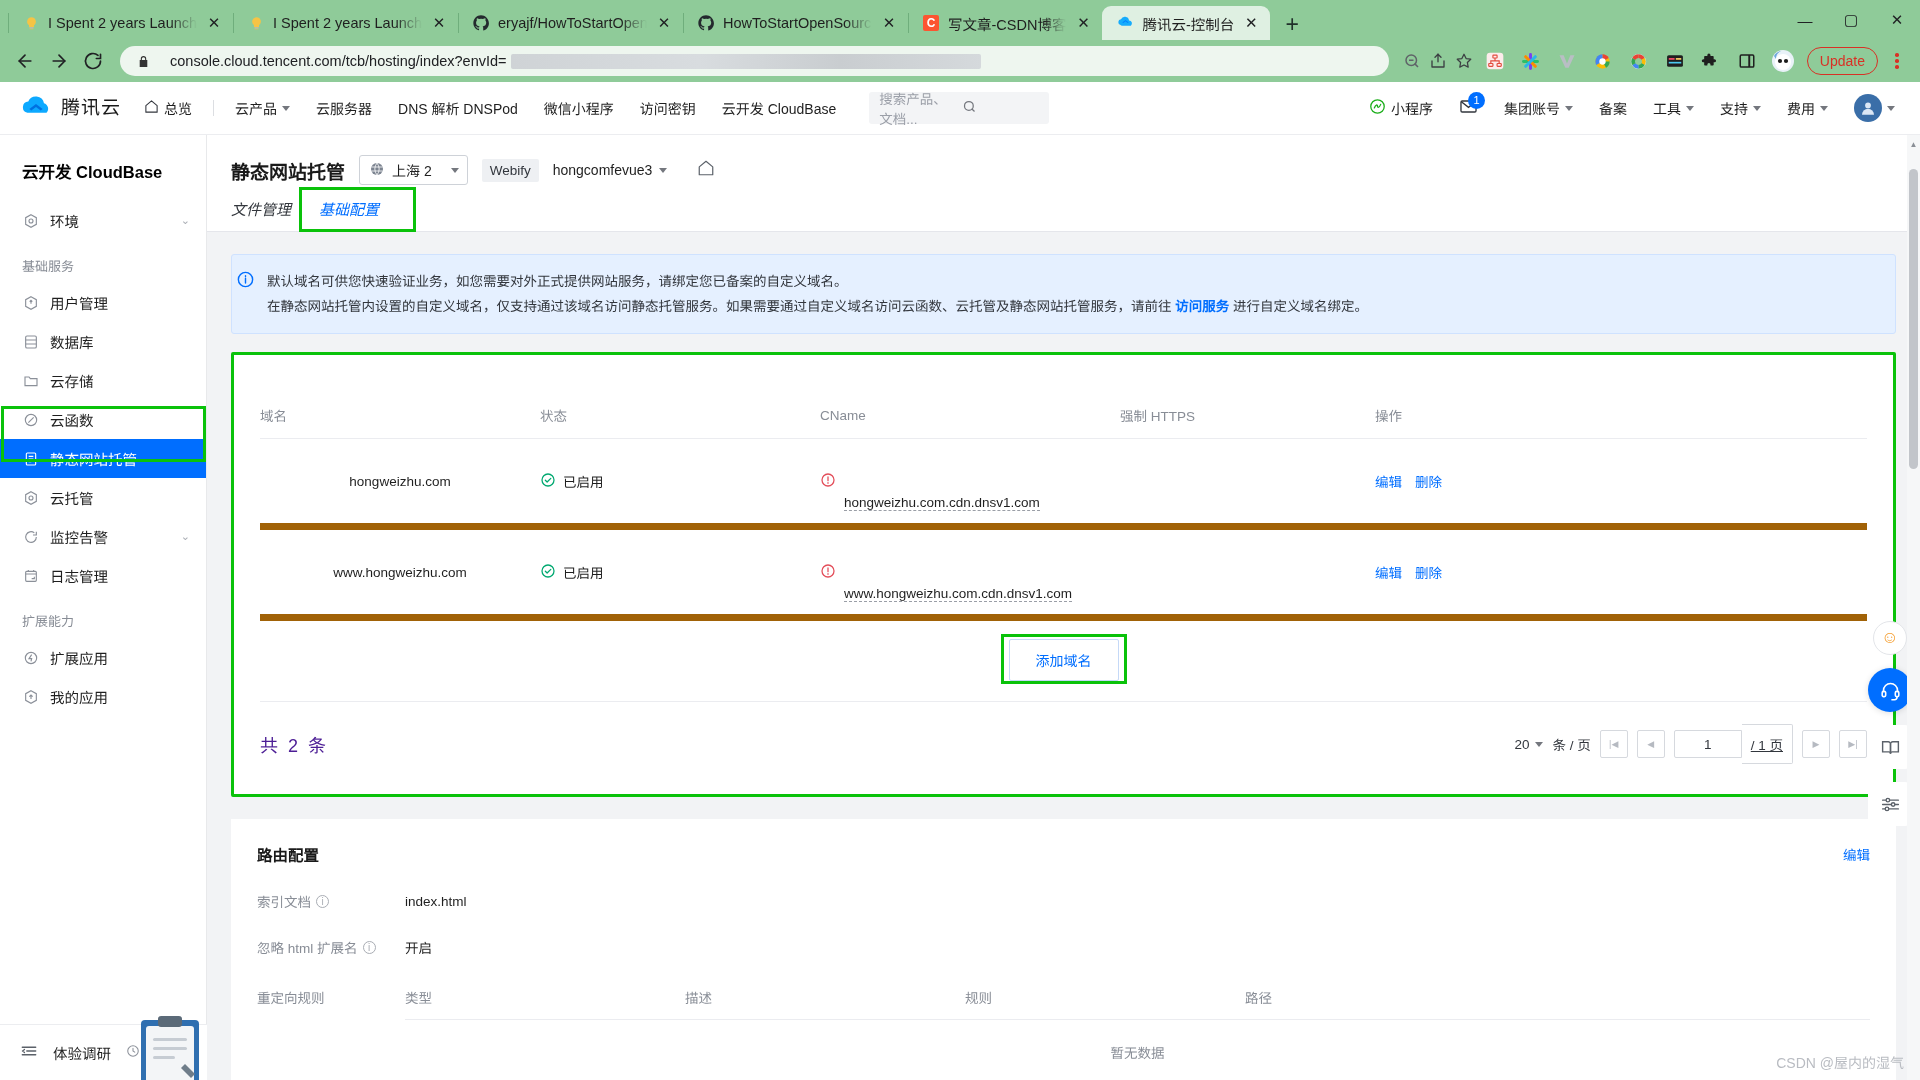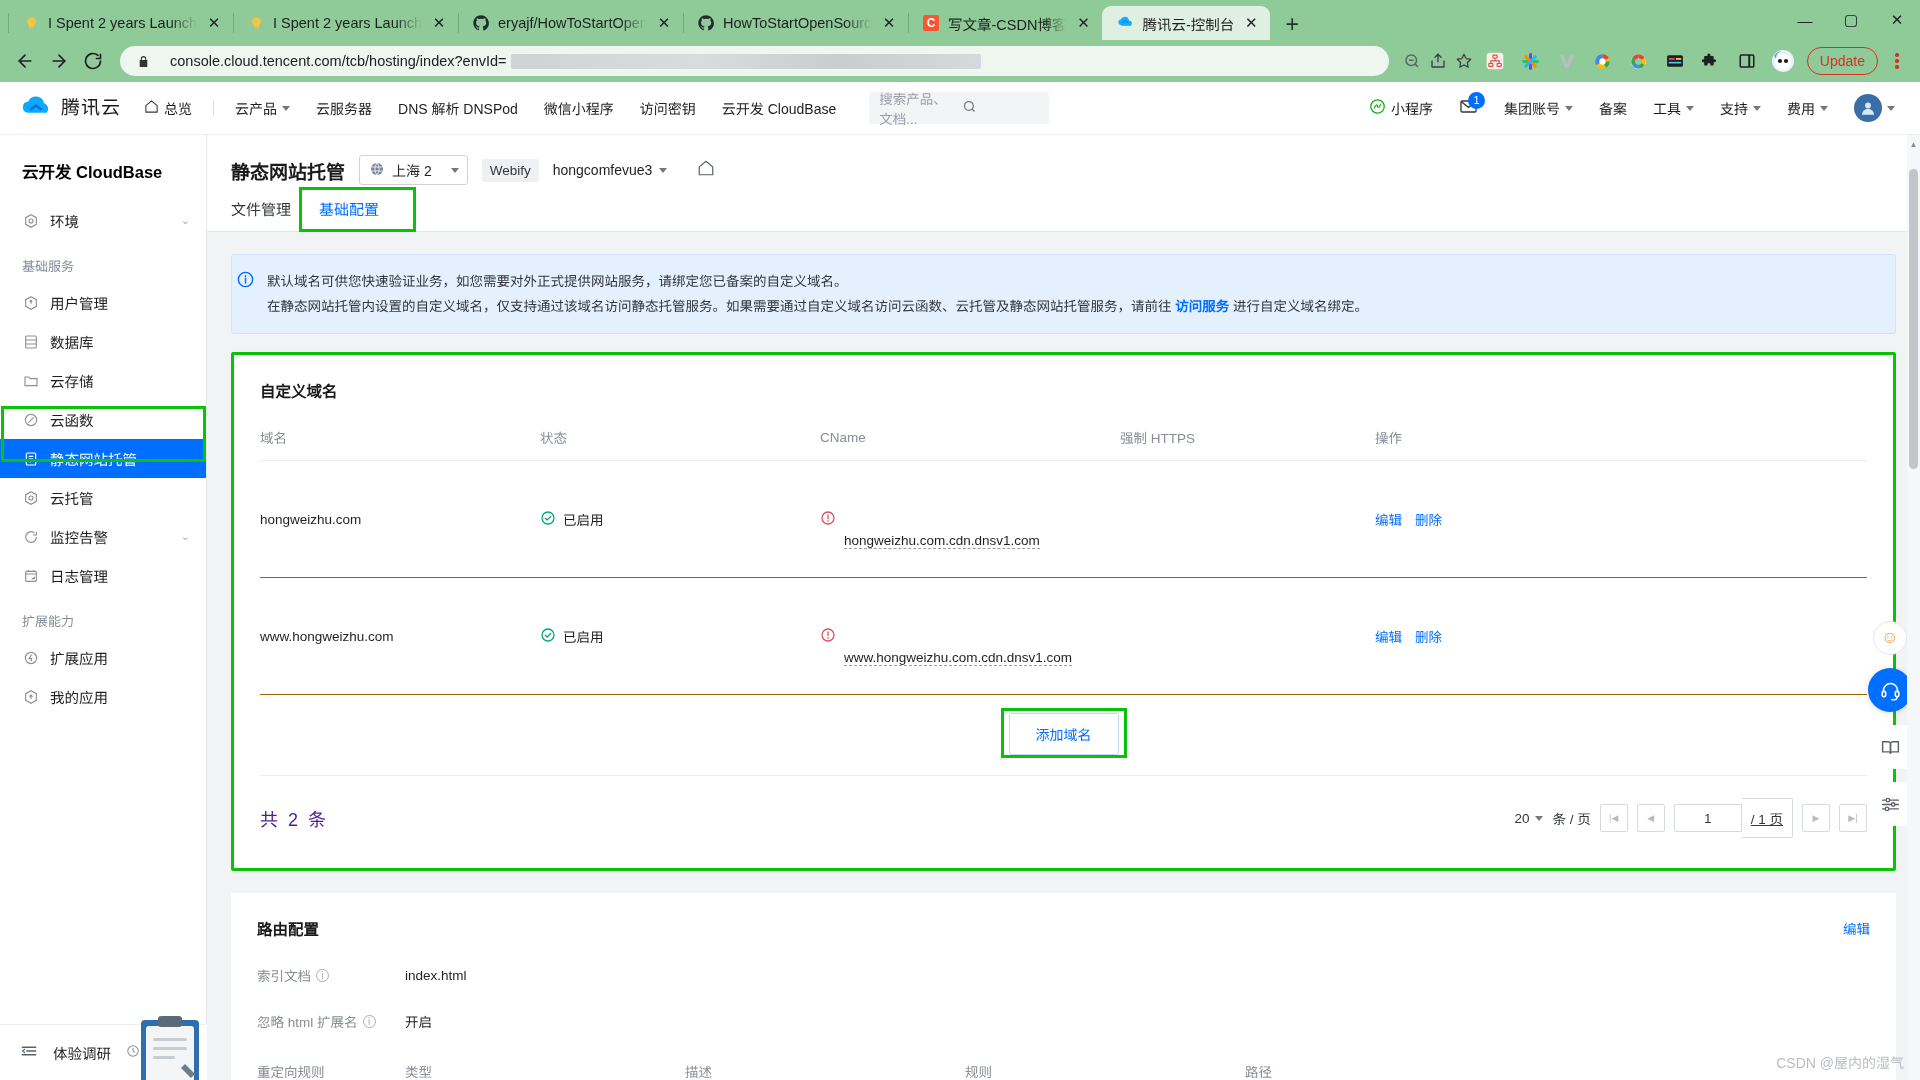--- a/index.html
+++ b/index.html
@@ -103,21 +103,21 @@
   .main { flex: 1; position: relative; overflow: hidden; background: #f2f3f5; }
   .crumb-row { display: flex; align-items: center; gap: 14px; padding: 20px 0 0 24px; background: #fff; }
   .crumb-title { font-size: 19px; font-weight: 700; color: #1a1a1a; }
   .region-sel { height: 30px; border: 1px solid #ced2d8; border-radius: 3px; display: flex;
     align-items: center; gap: 7px; padding: 0 8px 0 9px; font-size: 14px; color: #1f1f1f; background: #fff; }
   .env-chip { background: #eef0f3; font-size: 13.5px; color: #32363d; padding: 4px 8px; border-radius: 2px; }
   .env-name { font-size: 14px; color: #1f1f1f; display: flex; align-items: center; gap: 7px; }
 
   .tabs-row { background: #fff; padding: 0 0 0 24px; display: flex; align-items: flex-end;
     gap: 28px; height: 47px; border-bottom: 1px solid #e5e6eb; position: relative; }
-  .ctab { font-size: 15px; color: #33373d; padding-bottom: 12px; position: relative; }
+  .ctab { font-size: 15px; color: #33373d; padding-bottom: 12px; position: relative; font-style: italic; }
   .ctab.active { color: #006eff; }
   .ctab.active::after { content: ""; position: absolute; left: 0; right: 0; bottom: -1px;
     height: 2px; background: #006eff; }
   .tab-highlight { position: absolute; border: 3px solid #0ac20a; left: 92px; top: 2px;
     width: 117px; height: 45px; pointer-events: none; }
 
   .content { padding: 22px 24px 0 24px; }
 
   .notice { background: #e5f0ff; border: 1px solid #cfe2ff; border-radius: 3px;
     padding: 14px 18px 14px 4px; display: flex; gap: 12px; }
@@ -126,22 +126,22 @@
   .notice a { color: #006eff; text-decoration: none; font-weight: bold; }
 
   .card { background: #fff; border-radius: 2px; margin-top: 18px; position: relative; }
   .card-hl { border: 3px solid #0ac20a; }
   .card-pad { padding: 24px 26px 0 26px; }
   .card-title { font-size: 15.5px; font-weight: 700; color: #1a1a1a; }
 
   table.dom-table { width: 100%; border-collapse: collapse; margin-top: 26px; }
   table.dom-table th { text-align: left; font-size: 13.5px; color: #888d96; font-weight: 400;
     padding: 0 0 13px 0; border-bottom: 1px solid #ebecf0; }
-  table.dom-table td { font-size: 13.5px; color: #1f1f1f; padding: 28px 0;
-    border-bottom: 1px solid #a16207; vertical-align: middle; }
+  table.dom-table td { font-size: 13.5px; color: #1f1f1f; padding: 12px 0;
+    border-bottom: 7px solid #a16207; vertical-align: middle; text-align: center; }
   .col-domain { width: 280px; } .col-status { width: 280px; }
   .col-cname { width: 300px; } .col-https { width: 255px; }
   .st-cell { display: flex; align-items: center; gap: 7px; }
   .cname-cell { display: flex; align-items: center; gap: 8px; }
   .cname-link { color: #1f1f1f; text-decoration: none; border-bottom: 1px dashed #9a9ea6; margin-top: 44px; }
   .switch { width: 42px; height: 22px; border-radius: 11px; background: #006eff; position: relative; }
   .switch::after { content: ""; position: absolute; right: 2px; top: 2px; width: 18px; height: 18px;
     border-radius: 50%; background: #fff; }
   .op-links { display: flex; gap: 13px; }
   .op-links a { color: #006eff; font-size: 13.5px; text-decoration: none; }
@@ -682,21 +682,20 @@
             </svg>
         </span>
         <div>
           <p>默认域名可供您快速验证业务，如您需要对外正式提供网站服务，请绑定您已备案的自定义域名。</p>
           <p><span>在静态网站托管内设置的自定义域名，仅支持通过该域名访问静态托管服务。如果需要通过自定义域名访问云函数、云托管及静态网站托管服务，请前往 </span><a href="#">访问服务</a><span> 进行自定义域名绑定。</span></p>
         </div>
       </div>
 
       <div class="card card-hl">
         <div class="card-pad">
-          <div class="card-title">自定义域名</div>
 
           <table class="dom-table">
             <thead>
               <tr>
                 <th class="col-domain">域名</th>
                 <th class="col-status">状态</th>
                 <th class="col-cname">CName</th>
                 <th class="col-https">强制 HTTPS</th>
                 <th>操作</th>
               </tr>

